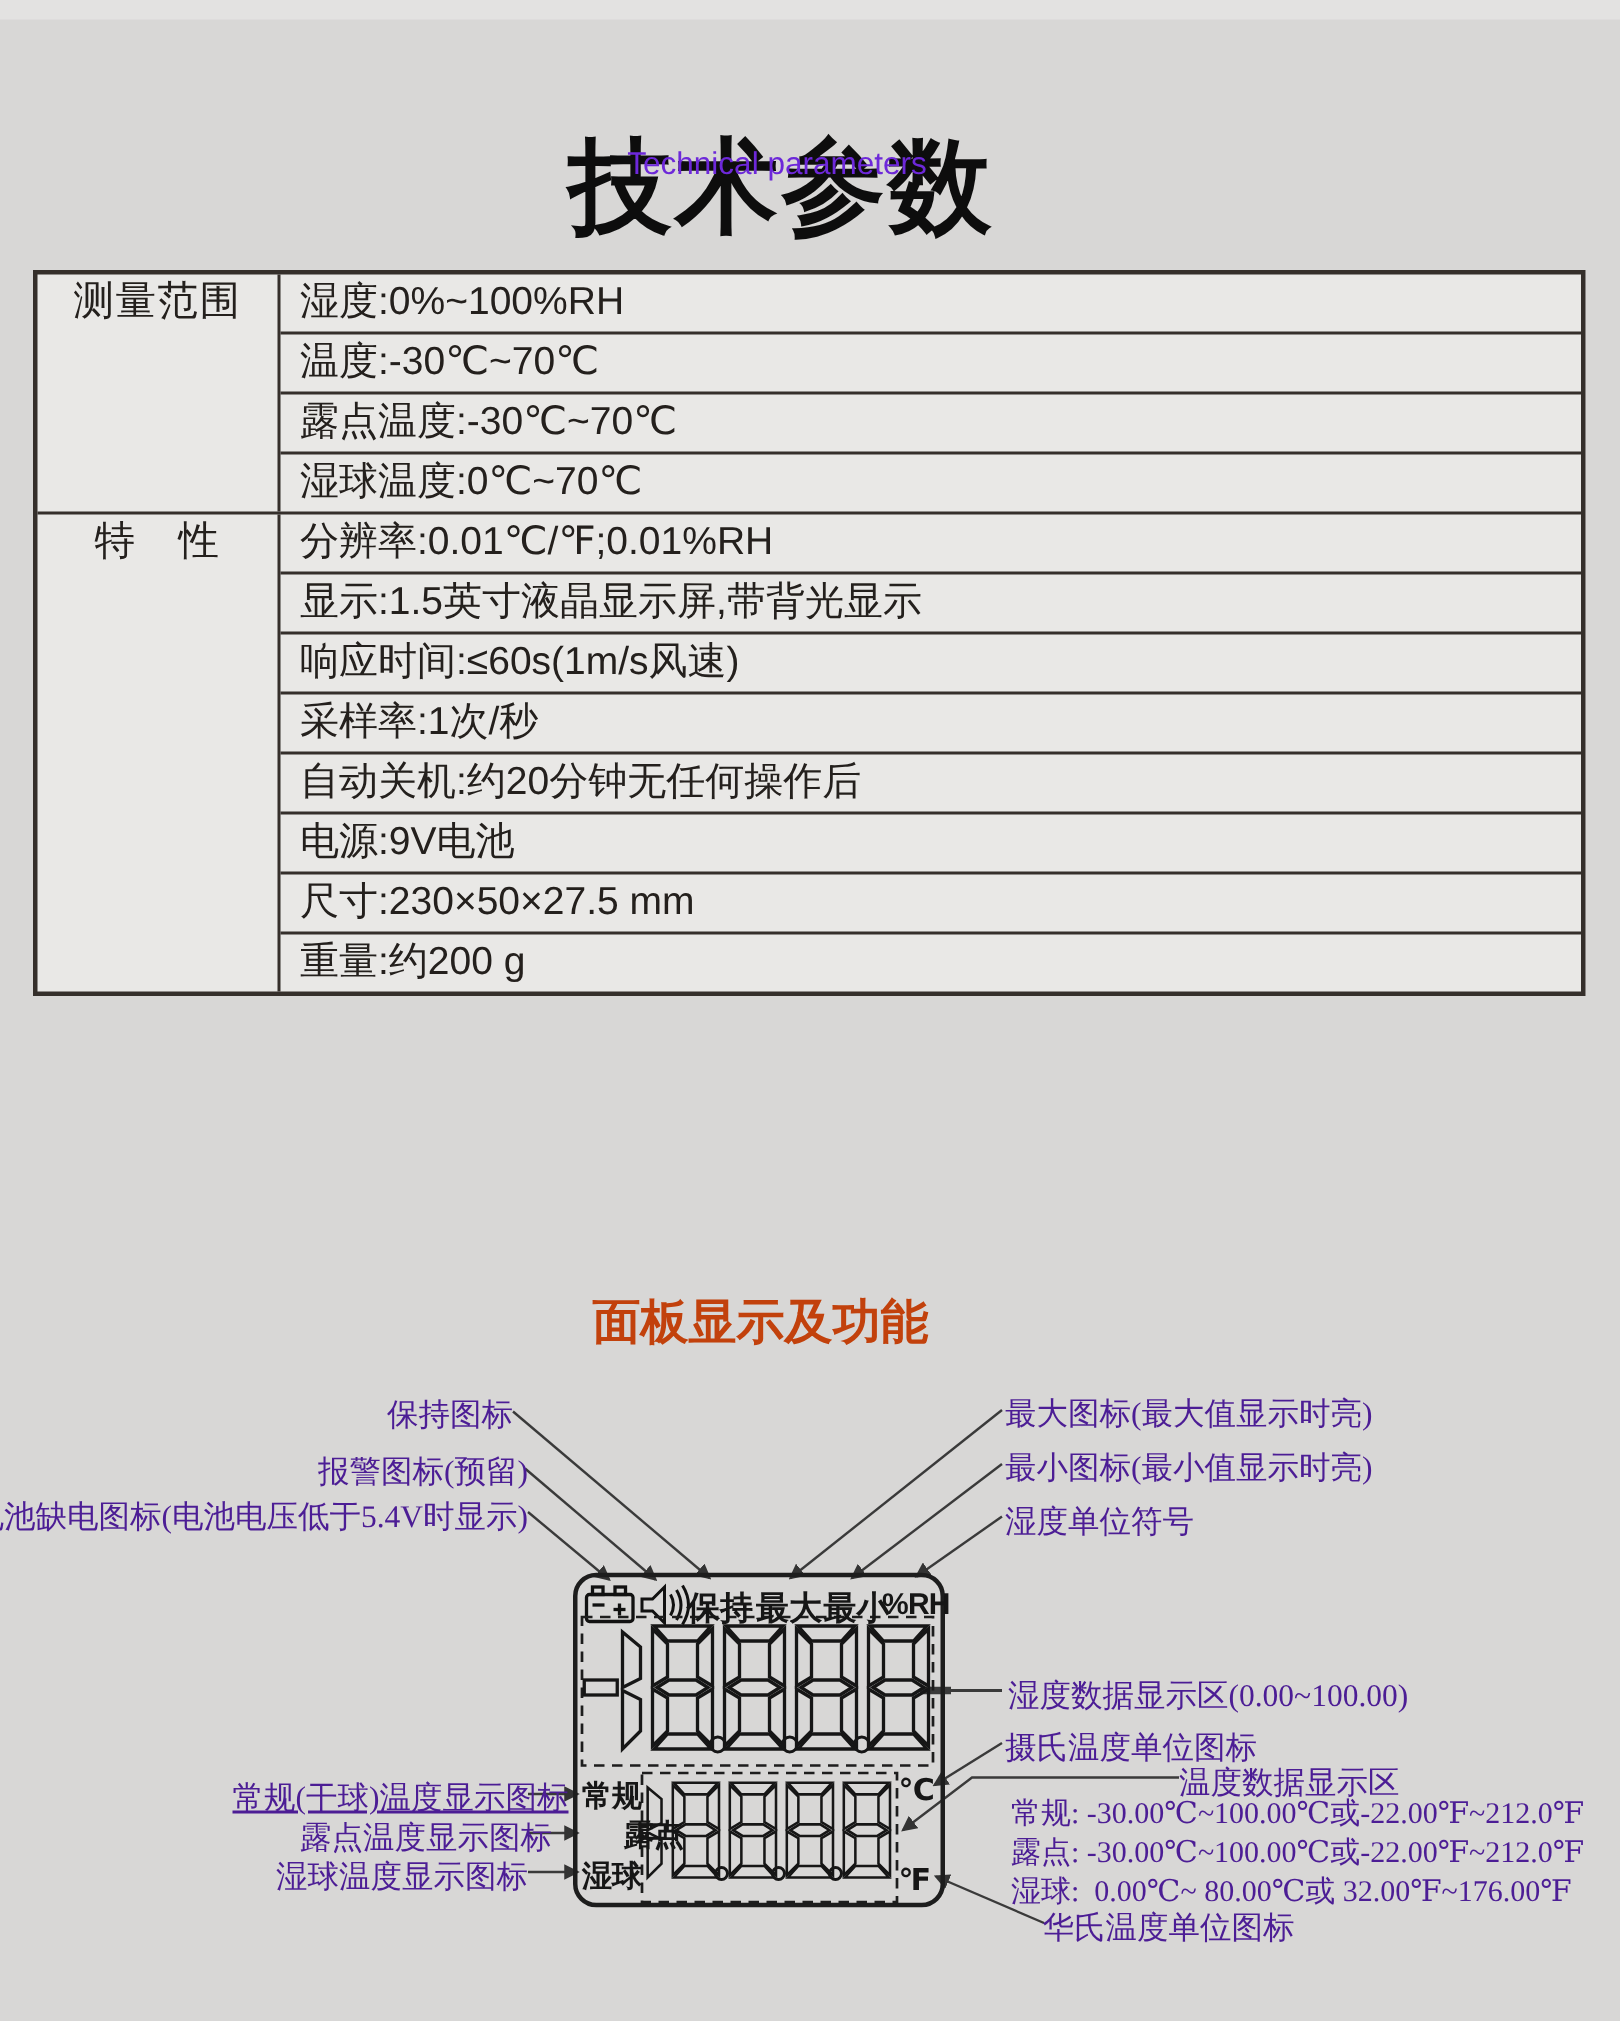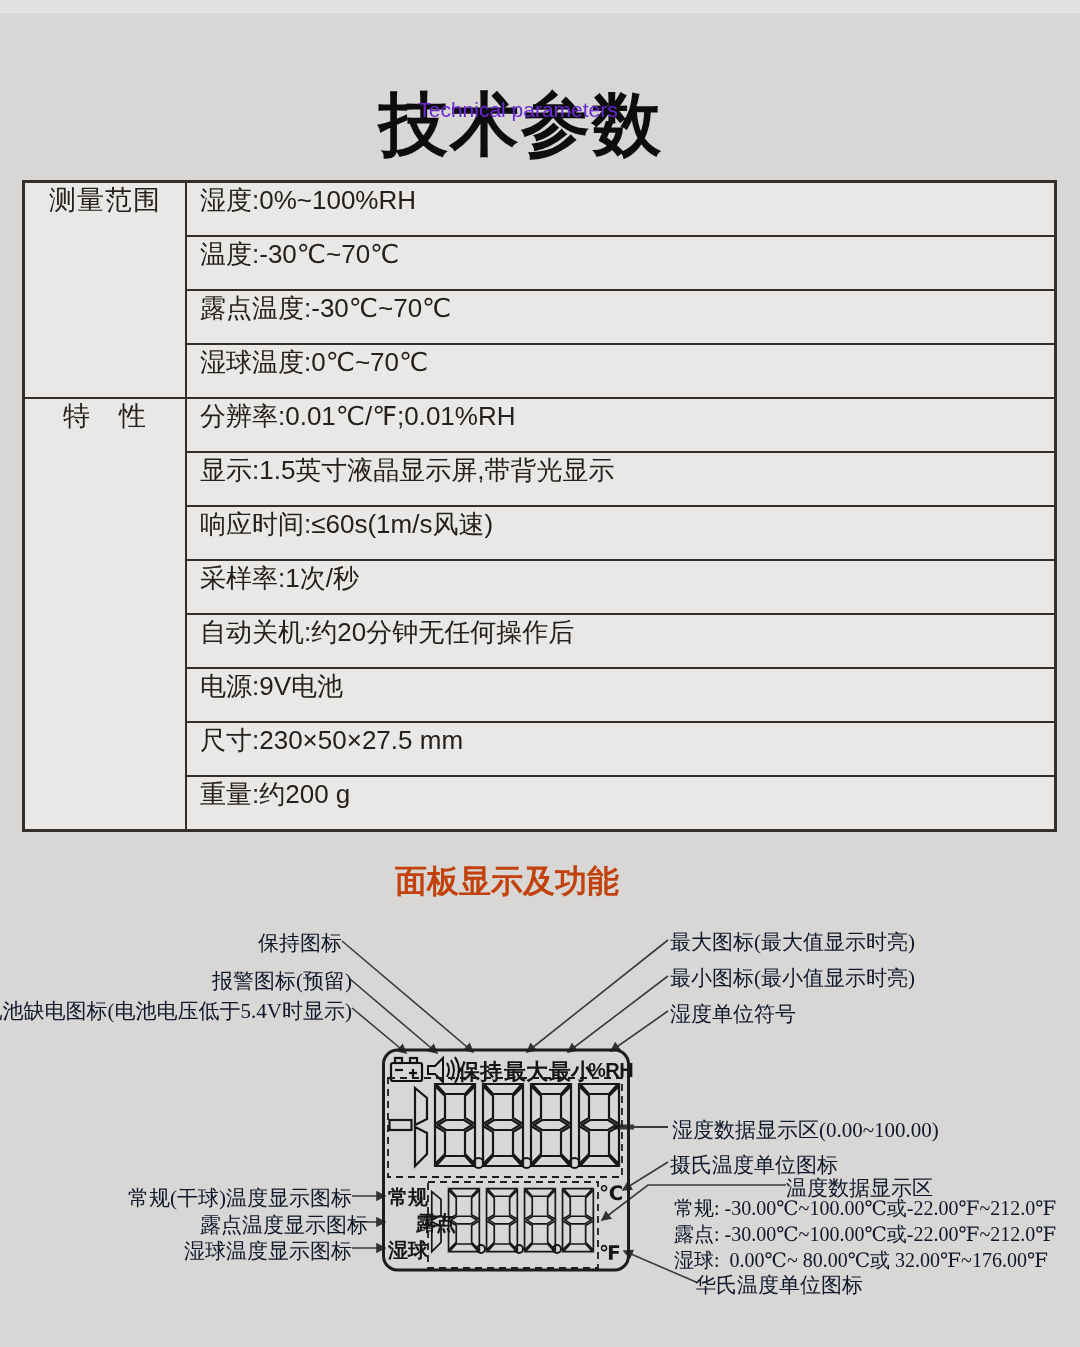--- a/index.html
+++ b/index.html
@@ -24,33 +24,33 @@
     border:3px solid #352f2b;background:#e9e8e6;
   }
   .sec{display:flex;}
   .sec + .sec{border-top:2px solid #352f2b;}
   .sec-label{
     width:160px;flex:0 0 160px;border-right:2px solid #352f2b;
     font-size:27px;line-height:35px;text-align:center;letter-spacing:1px;
   }
   .sec-rows{flex:1 1 auto;min-width:0;}
   .sec-rows .row{
-    height:52px;line-height:35px;padding-left:13px;font-size:26px;
+    height:38px;line-height:35px;padding-left:13px;font-size:26px;
     white-space:nowrap;overflow:hidden;
   }
   .sec-rows .row + .row{border-top:2px solid #352f2b;}
   
   .panel-title{
     position:absolute;top:833px;left:507px;transform:translateX(-50%);
     font-size:32px;font-weight:bold;color:#c2410c;white-space:nowrap;
   }
   .diagram-svg{position:absolute;left:0;top:900px;}
   .lbl{
     position:absolute;font-family:"Liberation Serif","DejaVu Serif",serif;
-    font-size:21px;color:#0f172a;white-space:nowrap;
+    font-size:21px;color:#4c1d95;white-space:nowrap;
   }
   .lbl.r{text-align:center;}
   .lbl.range{font-size:20px;}
   .lcd-t{
     position:absolute;font-weight:bold;color:#161616;white-space:nowrap;
     font-family:"Liberation Sans","DejaVu Sans",sans-serif;
   }
 </style>
 </head>
 <body>
@@ -175,21 +175,21 @@
 <span class="lcd-t" style="left:588px;top:1059px;font-size:20px;letter-spacing:-0.5px;">%RH</span>
 <span class="lcd-t" style="left:388px;top:1184px;font-size:20px;">常规</span>
 <span class="lcd-t" style="left:388px;top:1210px;font-size:20px;margin-left:28px;">露点</span>
 <span class="lcd-t" style="left:388px;top:1237px;font-size:20px;">湿球</span>
 <span class="lcd-t" style="left:599px;top:1181px;font-size:20px;">℃</span>
 <span class="lcd-t" style="left:599px;top:1241px;font-size:20px;">℉</span>
 
 <span class="lbl" style="right:738px;top:929px;">保持图标</span>
 <span class="lbl" style="right:728px;top:967px;">报警图标(预留)</span>
 <span class="lbl" style="right:728px;top:997px;">电池缺电图标(电池电压低于5.4V时显示)</span>
-<span class="lbl" style="right:728px;top:1184px;">常规(干球)温度显示图标</span>
+<span class="lbl" style="right:701px;top:1184px;text-decoration:underline;">常规(干球)温度显示图标</span>
 <span class="lbl" style="right:712px;top:1211px;font-family:Liberation Serif, serif;">露点温度显示图标</span>
 <span class="lbl" style="right:728px;top:1237px;">湿球温度显示图标</span>
 
 <span class="lbl r" style="left:670px;top:928px;">最大图标(最大值显示时亮)</span>
 <span class="lbl r" style="left:670px;top:964px;">最小图标(最小值显示时亮)</span>
 <span class="lbl r" style="left:670px;top:1000px;">湿度单位符号</span>
 <span class="lbl r" style="left:672px;top:1116px;">湿度数据显示区(0.00~100.00)</span>
 <span class="lbl r" style="left:670px;top:1151px;">摄氏温度单位图标</span>
 <span class="lbl r" style="left:786px;top:1174px;">温度数据显示区</span>
 <span class="lbl r range" style="left:674px;top:1195px;">常规: -30.00℃~100.00℃或-22.00℉~212.0℉</span>

